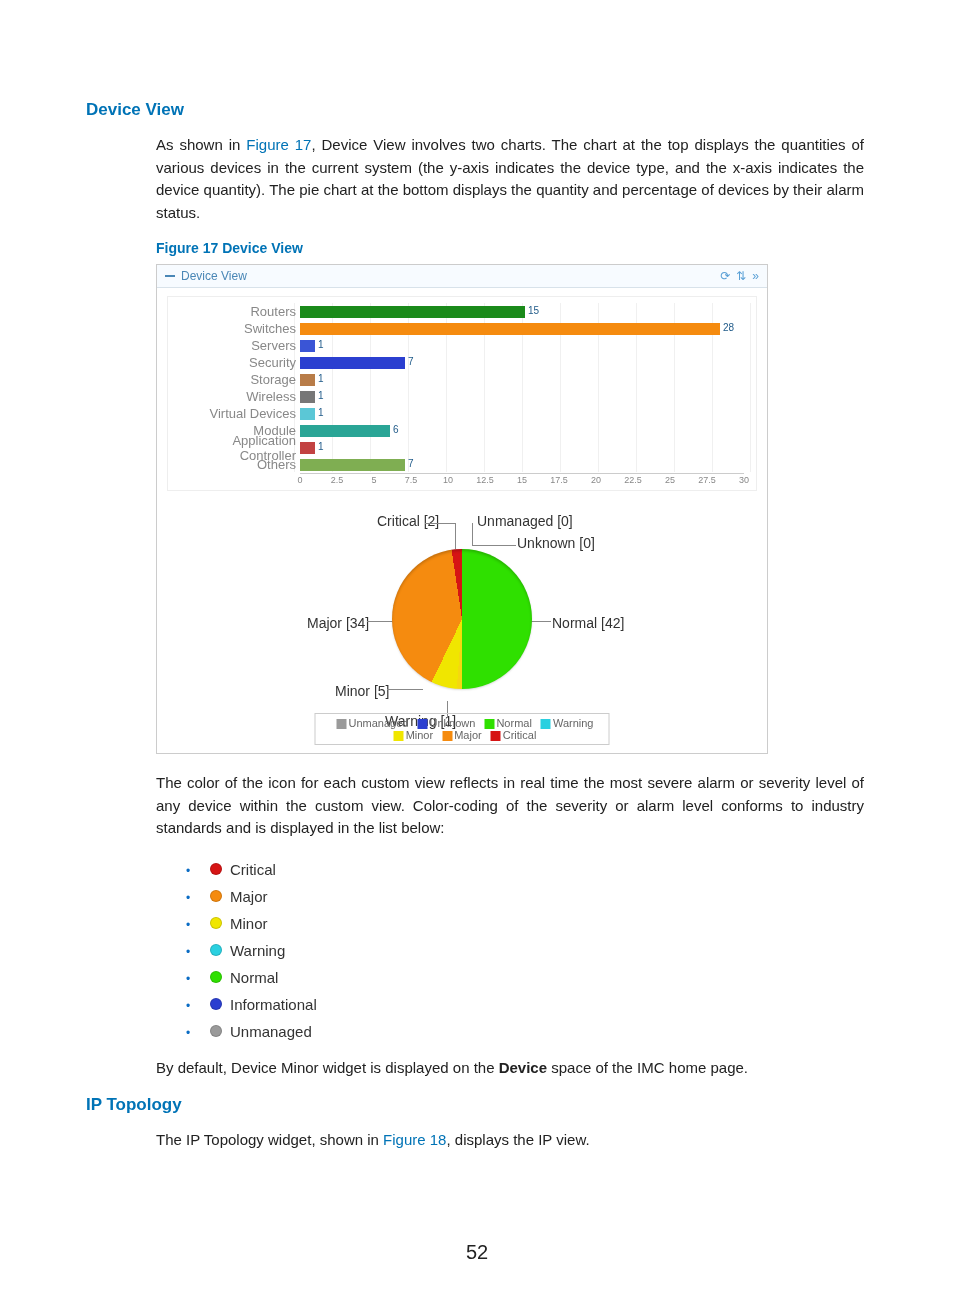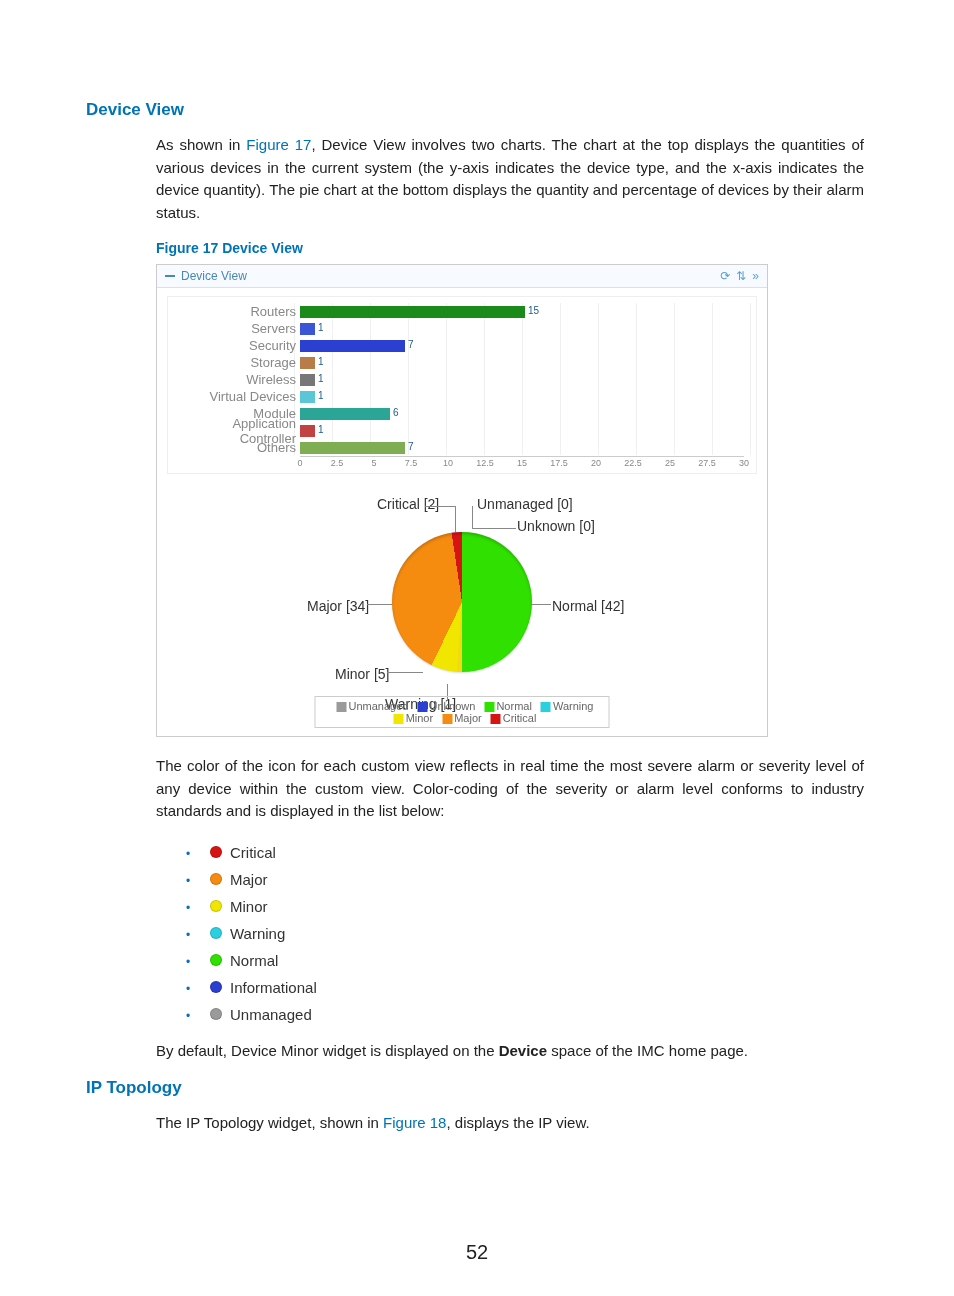--- a/index.html
+++ b/index.html
@@ -97,20 +97,27 @@
           </div>
         <div id="bar-rows">
             <div class="bar-row">
               <div class="bar-label">Routers</div>
               <div class="bar-track">
                 <div class="bar" style="width:50%;background:#1a8a1a"></div>
                 <div class="bar-val" style="left:calc(50% + 3px)">15</div>
               </div>
             </div>
             <div class="bar-row">
+              <div class="bar-label">Switches</div>
+              <div class="bar-track">
+                <div class="bar" style="width:93.33333333333333%;background:#f58b0f"></div>
+                <div class="bar-val" style="left:calc(93.33333333333333% + 3px)">28</div>
+              </div>
+            </div>
+            <div class="bar-row">
               <div class="bar-label">Servers</div>
               <div class="bar-track">
                 <div class="bar" style="width:3.3333333333333335%;background:#3a55d6"></div>
                 <div class="bar-val" style="left:calc(3.3333333333333335% + 3px)">1</div>
               </div>
             </div>
             <div class="bar-row">
               <div class="bar-label">Security</div>
               <div class="bar-track">
                 <div class="bar" style="width:23.333333333333332%;background:#2b3fd0"></div>

